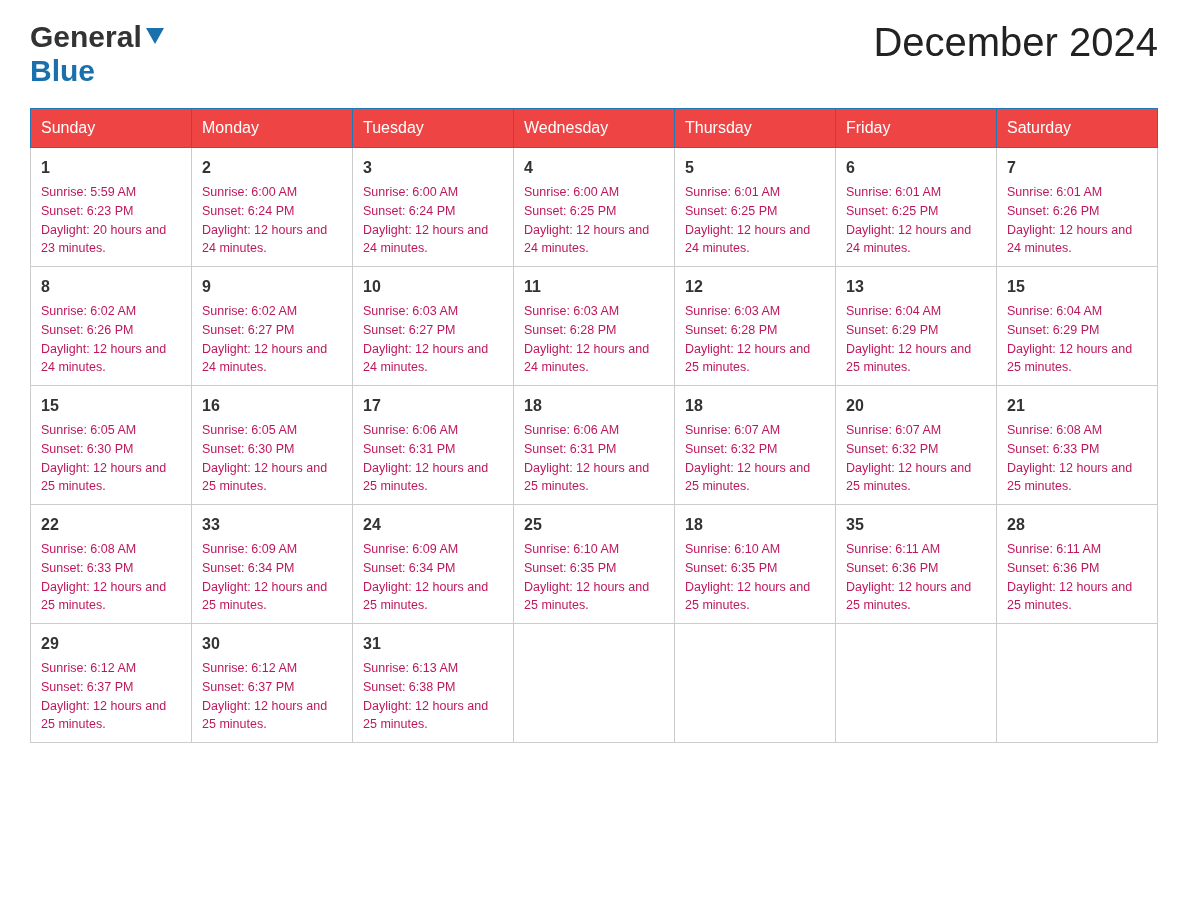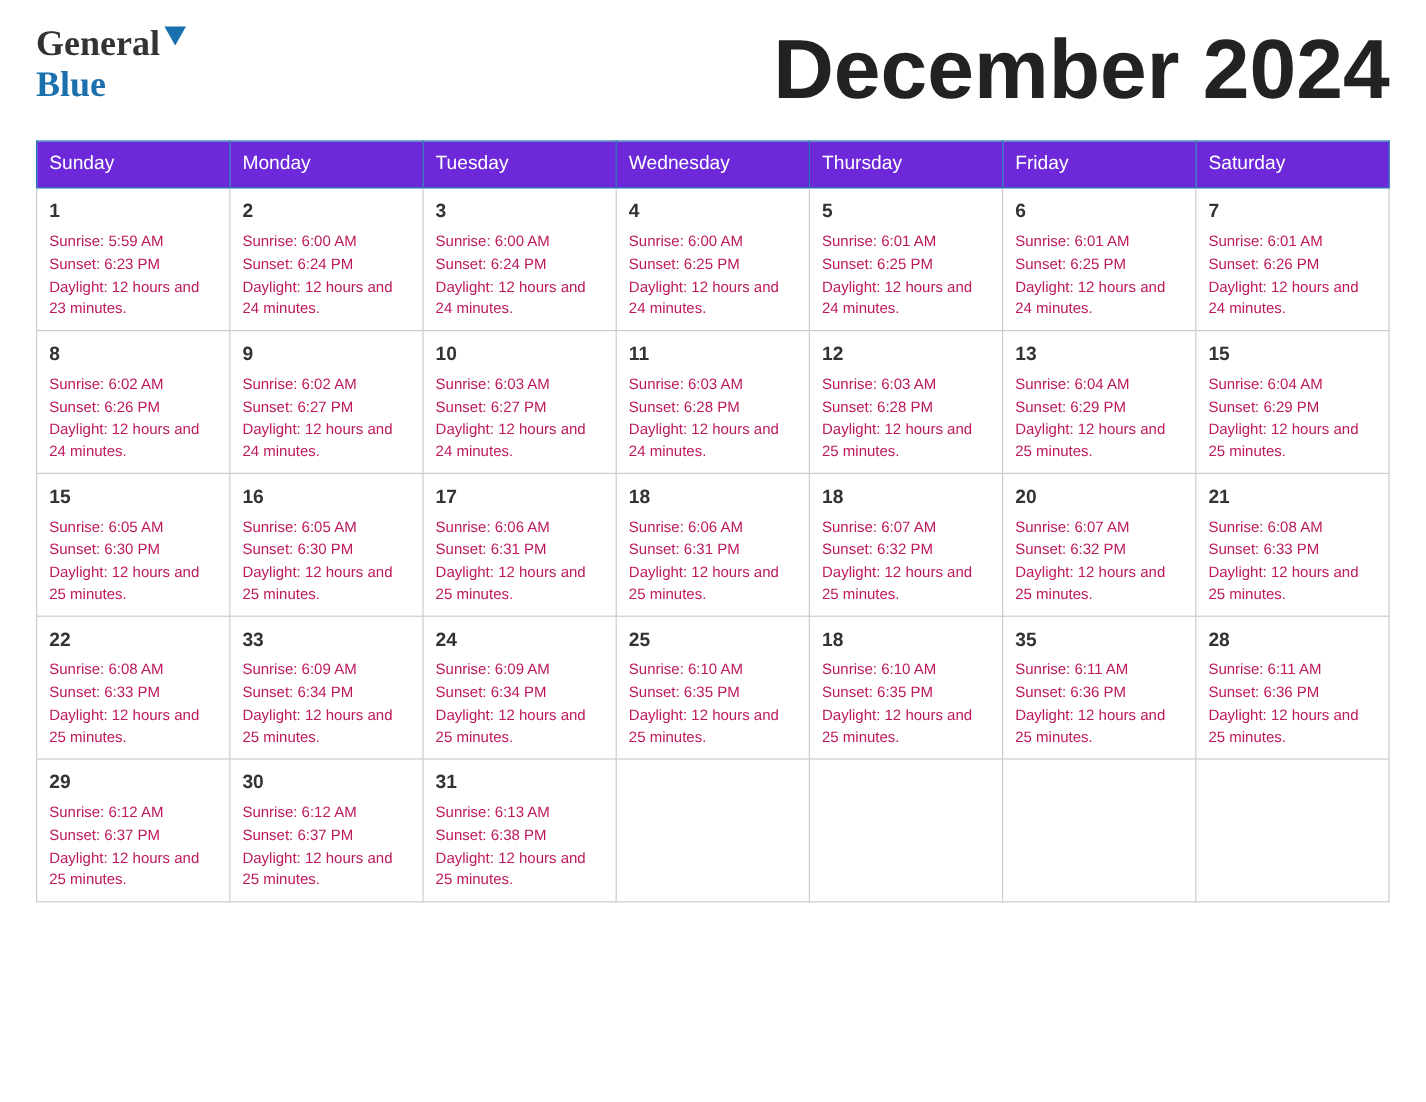--- a/index.html
+++ b/index.html
@@ -13,37 +13,37 @@
     .header {
       display: flex;
       justify-content: space-between;
       align-items: flex-start;
       margin-bottom: 20px;
     }
     .title-area {
       text-align: right;
     }
     .month-title {
-      font-size: 70px;
-      font-weight: bold;
+      font-size: 40px;
+      font-weight: normal;
       color: #222;
       line-height: 1.1;
     }
     .location-title {
       font-size: 22px;
       color: #555;
       margin-top: 4px;
     }
     table {
       width: 100%;
       border-collapse: collapse;
       font-size: 13.5px;
     }
     thead tr th {
-      background-color: #6d28d9;
+      background-color: #ef4444;
       color: #fff;
       padding: 10px 10px;
       text-align: left;
       font-size: 16px;
       font-weight: normal;
       border: 1px solid #2178b4;
     }
     tbody tr td {
       vertical-align: top;
       padding: 8px 10px;
@@ -79,22 +79,21 @@
       font-weight: bold;
       color: #1a6fad;
     }
     .logo-wrapper {
       display: flex;
       flex-direction: column;
       align-items: flex-start;
     }
     .logo-row {
       display: flex;
-      align-items: flex-start;
-      font-family: Liberation Serif, serif;
+      align-items: center;
     }
   </style>
 </head>
 <body>
 
 <div class="header">
   <div class="logo-wrapper">
     <div class="logo-row">
       <span class="logo-part1">General</span>
       <span style="display:inline-block; position:relative;">
@@ -125,21 +124,21 @@
       <th>Saturday</th>
     </tr>
   </thead>
   <tbody id="calendar-body">
   <tr class="week-row">
         <td>
           <span class="day-number">1</span>
           <div class="day-info">
             <div>Sunrise: 5:59 AM</div>
             <div>Sunset: 6:23 PM</div>
-            <div>Daylight: 12 hours and 23 minutes.</div>
+            <div>Daylight: 20 hours and 23 minutes.</div>
           </div>
         </td>
         <td>
           <span class="day-number">2</span>
           <div class="day-info">
             <div>Sunrise: 6:00 AM</div>
             <div>Sunset: 6:24 PM</div>
             <div>Daylight: 12 hours and 24 minutes.</div>
           </div>
         </td>

